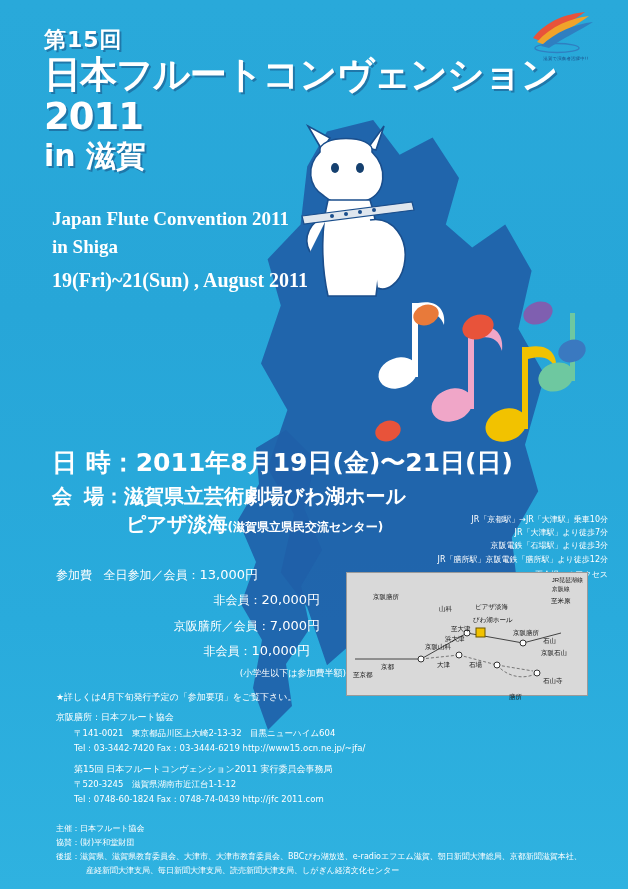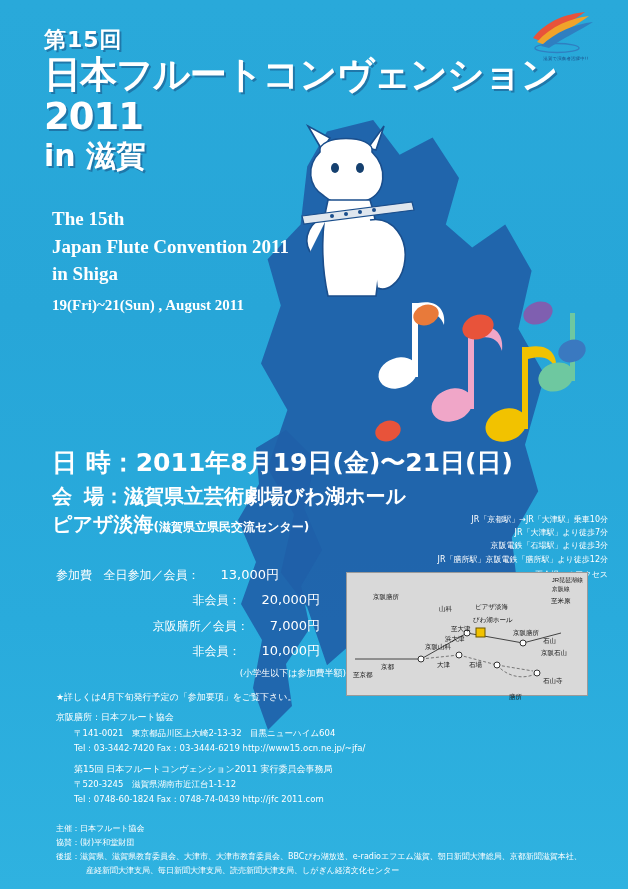--- a/index.html
+++ b/index.html
@@ -67,54 +67,54 @@
   .t-sub{
     font-family:"DejaVu Sans", sans-serif;
     font-size:30px;font-weight:bold;color:#ffffff;
     letter-spacing:0px;line-height:1.15;margin-top:2px;
     text-shadow:2px 2px 0 rgba(20,60,110,.45);
   }
   .en-block{position:absolute;left:52px;top:205px;width:300px;color:#ffffff;}
   .en-1{font-family:"Liberation Serif", serif;font-size:19px;font-weight:bold;line-height:1.45;}
   .en-2{font-family:"Liberation Serif", serif;font-size:19px;font-weight:bold;line-height:1.45;}
   .en-3{font-family:"Liberation Serif", serif;font-size:19px;font-weight:bold;line-height:1.45;}
-  .en-date{font-family:"Liberation Serif", serif;font-size:15px;font-weight:bold;margin-top:9px;}
+  .en-date{font-family:"Liberation Serif", serif;font-size:20px;font-weight:bold;margin-top:9px;}
   
   .fox{position:absolute;left:272px;top:120px;width:160px;height:190px;}
   
   .notes{position:absolute;left:360px;top:255px;width:240px;height:210px;}
   
   .info{position:absolute;left:52px;top:448px;width:530px;color:#ffffff;}
   .row-date{
     font-family:"DejaVu Sans", sans-serif;
     font-size:25px;font-weight:bold;letter-spacing:0px;line-height:1.2;
   }
   .row-venue{
     font-family:Liberation Mono, monospace;
     font-size:20px;font-weight:bold;line-height:1.3;margin-top:7px;
   }
   .row-venue2{
     font-family:"DejaVu Sans", sans-serif;
-    font-size:20px;font-weight:bold;line-height:1.3;
+    font-size:20px;font-weight:bold;line-height:1.3;margin-left:74px;
   }
   .row-venue2 .small{font-size:12px;font-weight:bold;}
   
   .access{
     position:absolute;right:20px;top:513px;width:220px;
     color:#ffffff;text-align:right;
     font-family:"DejaVu Sans", sans-serif;
     font-size:8px;line-height:1.65;
   }
   .access .last{margin-top:2px;}
   
   .fees{
     position:absolute;left:56px;top:562px;width:290px;color:#ffffff;
     font-family:"DejaVu Sans", sans-serif;font-size:12px;line-height:1.95;
   }
-  .fees .big{font-size:13px;margin-left:21px;}
+  .fees .big{font-size:13px;}
   .fees .note{font-size:9px;text-align:right;display:block;margin-top:1px;}
   .fees .star{font-size:9px;display:block;margin-top:7px;}
   
   .minimap{
     position:absolute;left:346px;top:572px;width:240px;height:122px;
     background:#d9d9d9;border:1px solid #9a9a9a;
   }
   .minimap .lbl{
     position:absolute;font-family:"DejaVu Sans", sans-serif;
     font-size:6.5px;color:#111;white-space:nowrap;
@@ -197,21 +197,20 @@
     </g>
   </svg>
 
   <div class="title-block">
     <div class="t-no">第15回</div>
     <div class="t-main">日本フルートコンヴェンション2011</div>
     <div class="t-sub">in 滋賀</div>
   </div>
 
   <div class="en-block">
-    <div class="en-1">The 15th</div>
     <div class="en-2">Japan Flute Convention 2011</div>
     <div class="en-3">in Shiga</div>
     <div class="en-date">19(Fri)~21(Sun) , August 2011</div>
   </div>
 
   <div class="info">
     <div class="row-date">日 時：2011年8月19日(金)〜21日(日)</div>
     <div class="row-venue">会 場：滋賀県立芸術劇場びわ湖ホール</div>
     <div class="row-venue2">
       <span>ピアザ淡海</span><span class="small">(滋賀県立県民交流センター)</span>
@@ -230,21 +229,21 @@
     <div>
       <span>参加費</span>&nbsp;&nbsp;
       <span>全日参加／会員：</span><span class="big">13,000円</span>
     </div>
     <div style="text-align:right;padding-right:26px;">
       <span>非会員：</span><span class="big">20,000円</span>
     </div>
     <div style="text-align:right;padding-right:26px;">
       <span>京阪膳所／会員：</span><span class="big">7,000円</span>
     </div>
-    <div style="text-align:right;padding-right:26px;">
+    <div style="text-align:right;padding-right:36px;">
       <span>非会員：</span><span class="big">10,000円</span>
     </div>
     <span class="note">(小学生以下は参加費半額)</span>
     <span class="star">★詳しくは4月下旬発行予定の「参加要項」をご覧下さい。</span>
   </div>
 
   <div class="minimap">
     <svg width="238" height="120" viewBox="0 0 238 120">
       <line x1="8" y1="86" x2="74" y2="86" stroke="#444" stroke-width="1"></line>
       <line x1="74" y1="86" x2="120" y2="60" stroke="#444" stroke-width="1"></line>

